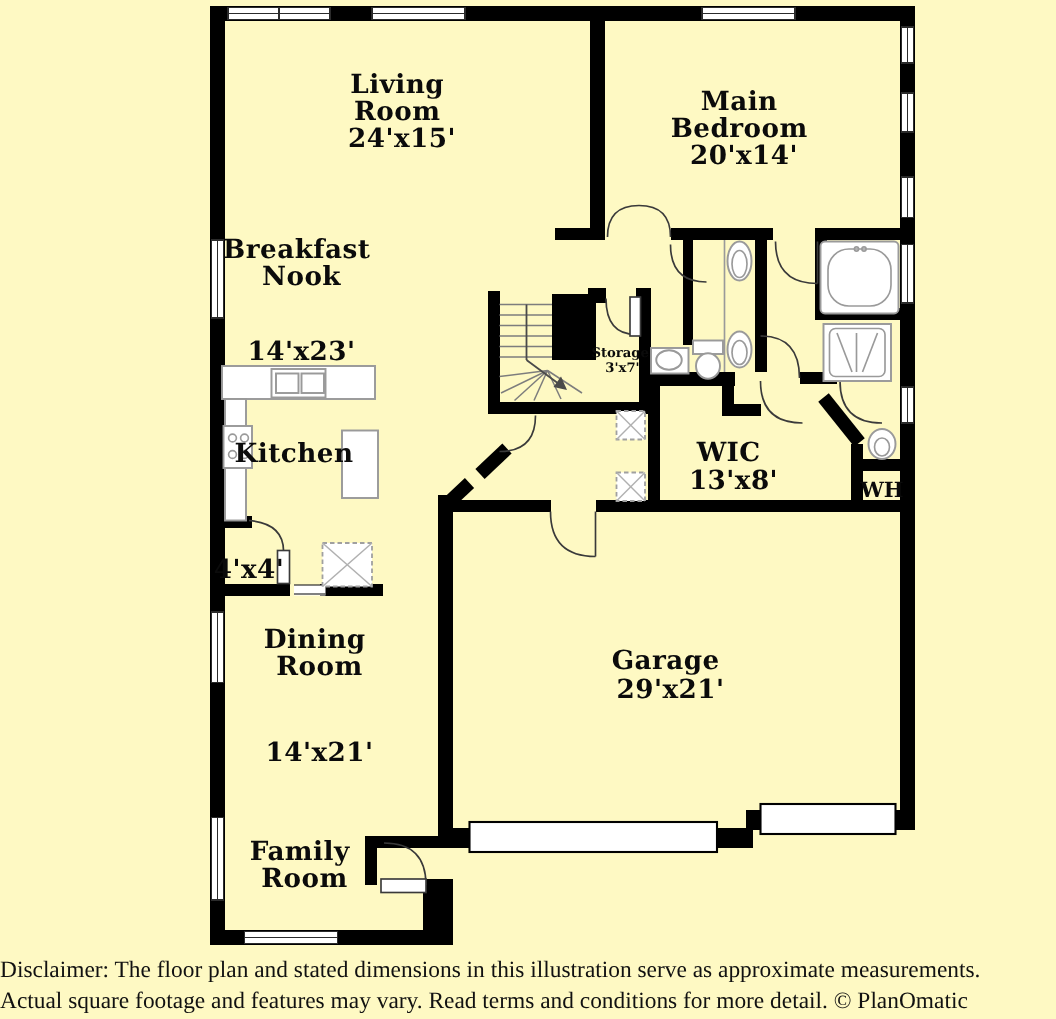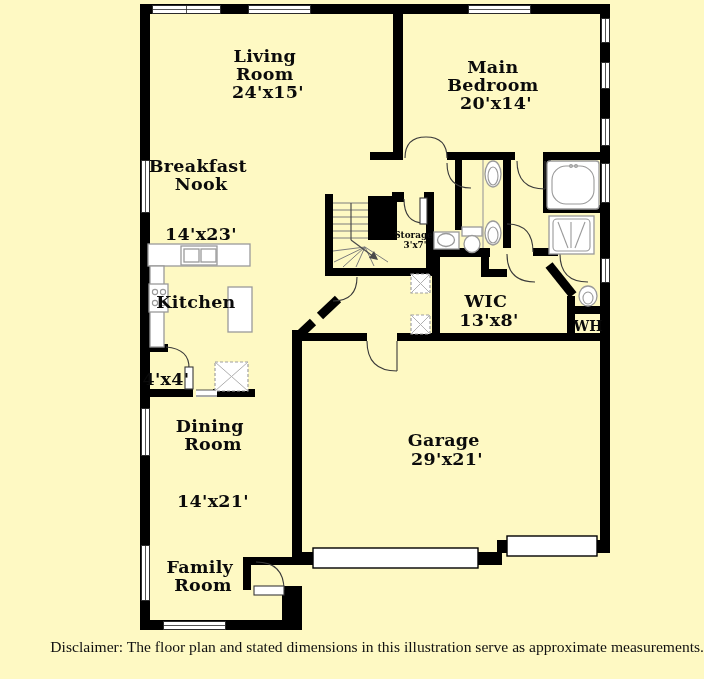--- a/index.html
+++ b/index.html
@@ -18,21 +18,21 @@
   .xl{stroke:#b0b0b0;stroke-width:1;}
   .stair{stroke:#7d7d7d;stroke-width:1;fill:none;}
   .arrow{stroke:#4a4a4a;stroke-width:1.2;fill:none;}
   .gdoor{fill:#fff;stroke:#000;stroke-width:1.4;}
   .lbl{font-family:"DejaVu Serif",serif;font-weight:bold;fill:#0b0b0b;font-size:17.5px;
        text-anchor:middle;letter-spacing:0.3px;}
   .lbl-sm{font-family:"DejaVu Serif",serif;font-weight:bold;fill:#0b0b0b;font-size:8.8px;
        text-anchor:middle;}
   .lbl-wh{font-family:"DejaVu Serif",serif;font-weight:bold;fill:#0b0b0b;font-size:14px;
        text-anchor:middle;}
-  #disclaimer{position:absolute;left:0;top:637px;width:704px;text-align:right;
+  #disclaimer{position:absolute;left:0;top:637px;width:704px;text-align:left;
        font-family:"Liberation Serif",serif;font-size:15.6px;line-height:20.5px;color:#111;}
 </style>
 </head>
 <body>
 
 <div id="stage">
 <svg id="plan" width="704" height="637" viewBox="0 0 704 637" xmlns="http://www.w3.org/2000/svg">
 
   <g shape-rendering="crispEdges">
     <rect class="wall" x="140" y="4" width="470" height="10"></rect>
@@ -285,14 +285,15 @@
     <text class="lbl-sm" x="415" y="238">
       <tspan x="415" y="238">Storage</tspan>
       <tspan x="415" y="248">3'x7'</tspan>
     </text>
     <text class="lbl-wh" x="588" y="331">WH</text>
   </g>
 </svg>
 
   <div id="disclaimer">
     <div>Disclaimer: The floor plan and stated dimensions in this illustration serve as approximate measurements.</div>
+    <div>Actual square footage and features may vary. Read terms and conditions for more detail. © PlanOmatic</div>
   </div>
 </div>
 
 </body></html>

